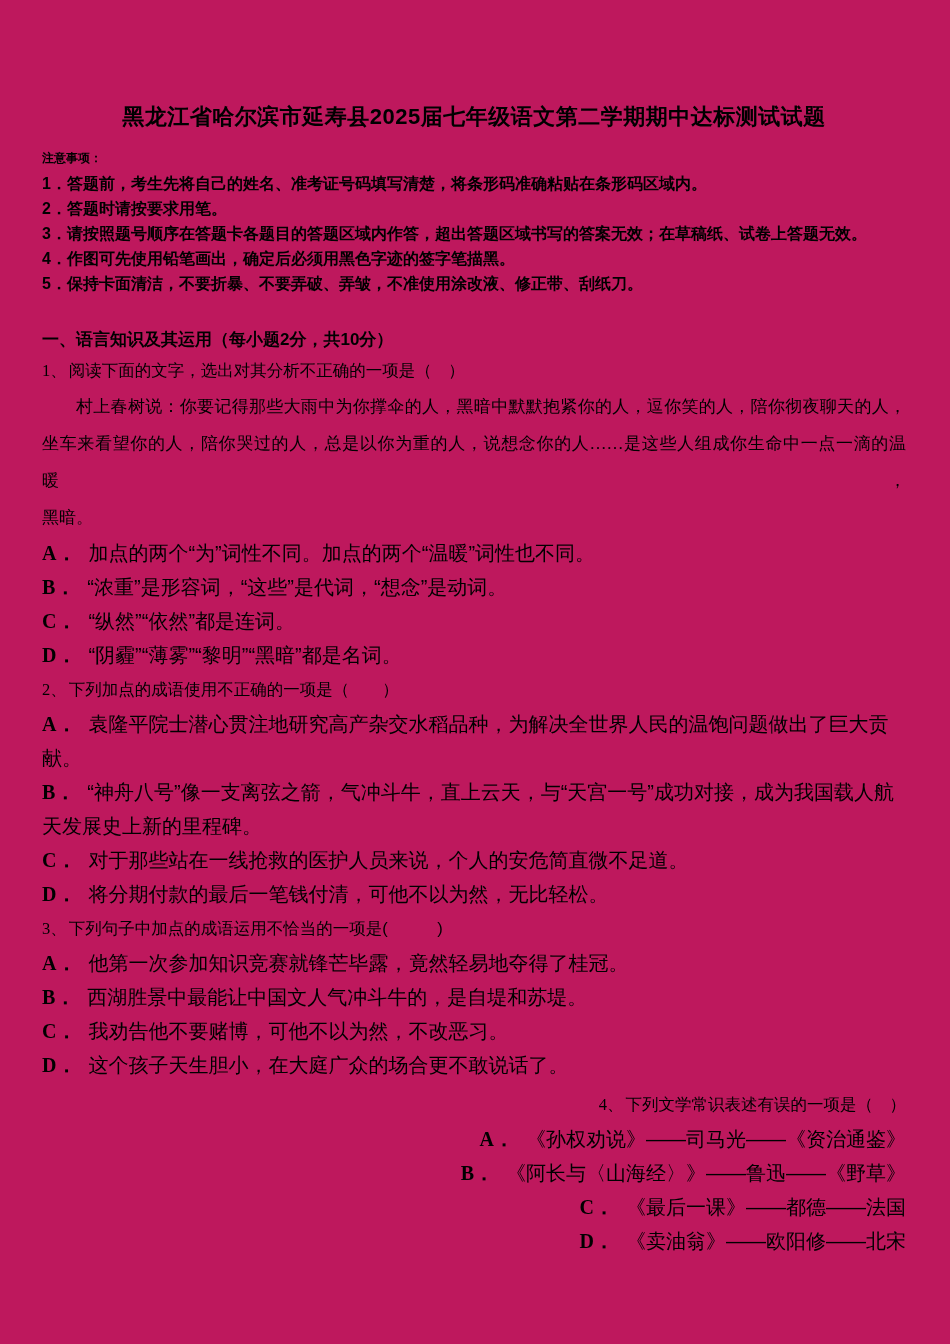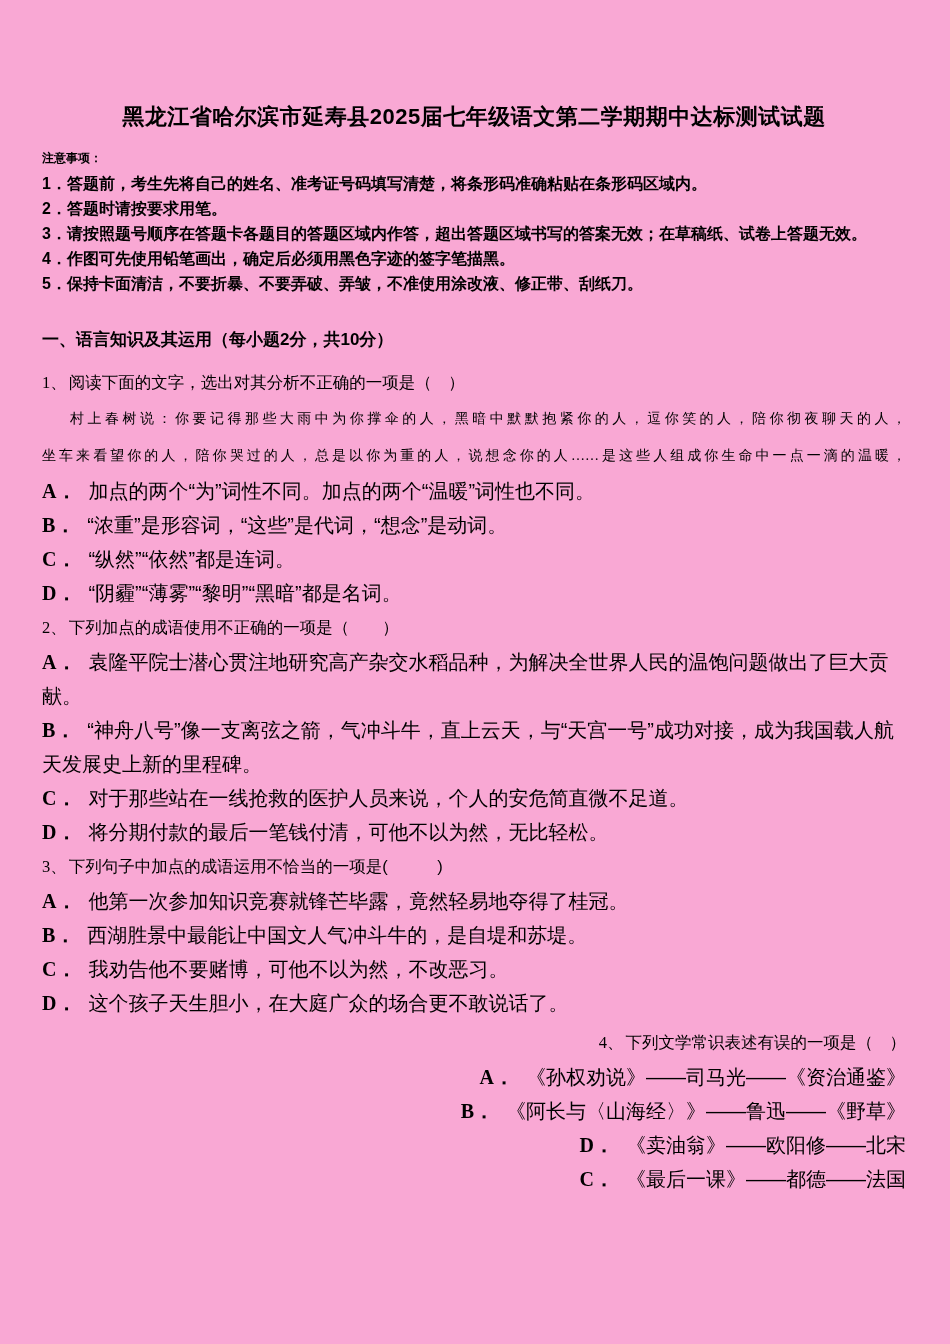--- a/index.html
+++ b/index.html
@@ -2,21 +2,21 @@
 <html><head>
 <meta charset="utf-8">
 <style>
   * { box-sizing: border-box; }
   html, body { margin: 0; padding: 0; background: #ffffff; }
   .page {
     position: relative;
     width: 950px;
     height: 1344px;
     margin: 0 auto;
-    background: #f9a8d4;
+    background: #be185d;
     color: #000000;
     padding: 102px 44px 0 42px;
     font-family: "Liberation Sans", sans-serif;
     overflow: hidden;
   }
   .title {
     font-size: 22px;
     font-weight: bold;
     text-align: center;
     line-height: 30px;
@@ -32,34 +32,34 @@
   .notice-item {
     font-size: 16px;
     line-height: 25px;
     margin: 0;
     font-weight: bold;
   }
   .section-heading {
     font-size: 17px;
     font-weight: bold;
     line-height: 26px;
-    margin: 31px 0 12px 0;
+    margin: 31px 0 0 0;
   }
   .stem {
     font-size: 16.5px;
     line-height: 34px;
     margin: 0;
   }
   .qnum {
     font-family: "Liberation Serif", serif;
     margin-right: 2px;
   }
   .passage-line {
     font-family: "Liberation Serif", serif;
-    font-size: 14px;
+    font-size: 17px;
     line-height: 37px;
     margin: 0;
     text-align: justify;
     text-align-last: justify;
   }
   .passage-line.first { text-indent: 2em; }
   .passage-line.last { text-align: left; text-align-last: left; }
   .option {
     font-size: 20px;
     line-height: 34px;
@@ -90,20 +90,21 @@
 
   <section>
     <p class="section-heading">一、语言知识及其运用（每小题2分，共10分）</p>
 
     <div class="q-block q1">
       <p class="stem">
         <span class="qnum">1、</span><span>阅读下面的文字，选出对其分析不正确的一项是（　）</span>
       </p>
       <p class="passage-line first">村上春树说：你要记得那些大雨中为你撑伞的人，黑暗中默默抱紧你的人，逗你笑的人，陪你彻夜聊天的人，</p>
       <p class="passage-line">坐车来看望你的人，陪你哭过的人，总是以你为重的人，说想念你的人……是这些人组成你生命中一点一滴的温暖，</p>
+      <p class="passage-line last">黑暗。</p>
       <p class="option">
         <span class="opt-label">A．</span><span>加点的两个“为”词性不同。加点的两个“温暖”词性也不同。</span>
       </p>
       <p class="option">
         <span class="opt-label">B．</span><span>“浓重”是形容词，“这些”是代词，“想念”是动词。</span>
       </p>
       <p class="option">
         <span class="opt-label">C．</span><span>“纵然”“依然”都是连词。</span>
       </p>
       <p class="option">
@@ -151,21 +152,21 @@
       <p class="stem">
         <span class="qnum">4、</span><span>下列文学常识表述有误的一项是（　）</span>
       </p>
       <p class="option">
         <span class="opt-label">A．</span><span>《孙权劝说》——司马光——《资治通鉴》</span>
       </p>
       <p class="option">
         <span class="opt-label">B．</span><span>《阿长与〈山海经〉》——鲁迅——《野草》</span>
       </p>
       <p class="option">
-        <span class="opt-label">D．</span><span>《卖油翁》——欧阳修——北宋</span>
+        <span class="opt-label">C．</span><span>《最后一课》——都德——法国</span>
       </p>
       <p class="option">
-        <span class="opt-label">C．</span><span>《最后一课》——都德——法国</span>
+        <span class="opt-label">D．</span><span>《卖油翁》——欧阳修——北宋</span>
       </p>
     </div>
 
   </section>
 </div>
 
 </body></html>

